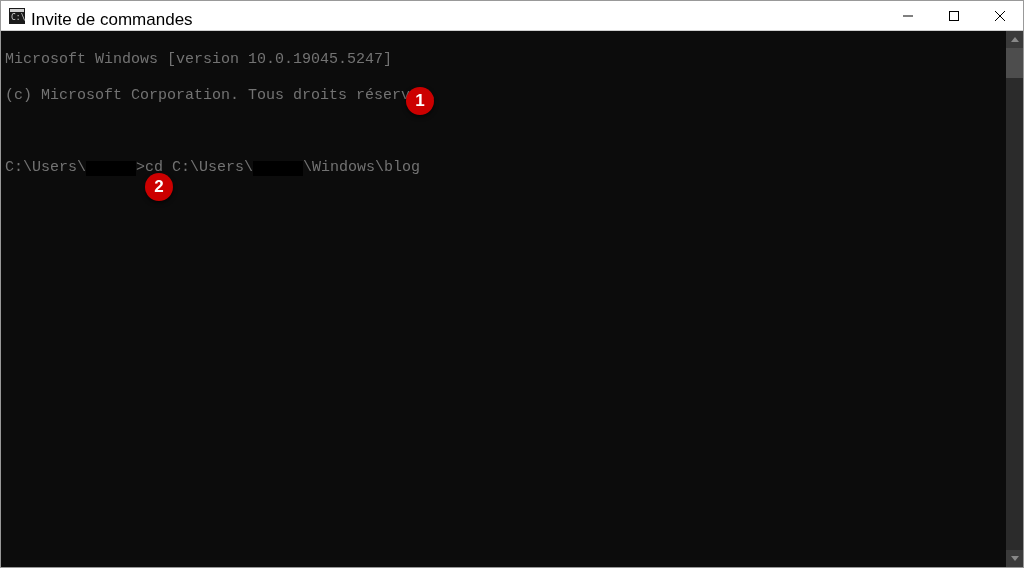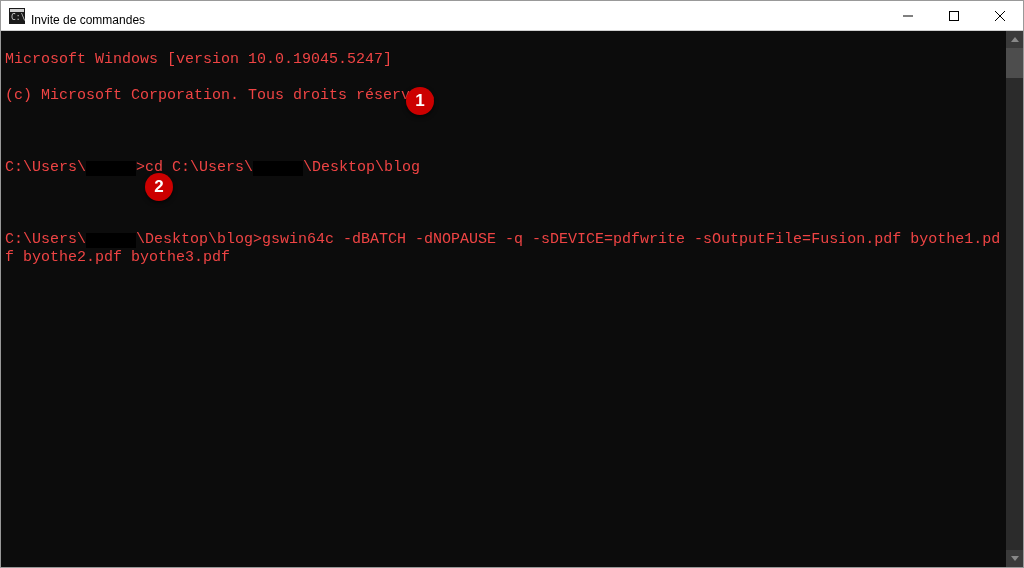--- a/index.html
+++ b/index.html
@@ -23,21 +23,21 @@
     border-bottom: 1px solid #d0d0d0;
     user-select: none;
   }
   .titlebar-icon {
     width: 16px; height: 16px;
     margin: 0 6px 0 8px;
     display: inline-flex;
     align-items: center; justify-content: center;
   }
   .titlebar-title {
-    font-size: 12px;
+    font-size: 17px;
     color: #000;
     flex: 0 0 auto;
     margin-top: 8px;
   }
   .titlebar-spacer { flex: 1 1 auto; }
   .win-btn {
     width: 46px; height: 30px;
     display: inline-flex; align-items: center; justify-content: center;
     font-size: 10px; font-family: "Segoe UI", sans-serif;
     color: #000;
@@ -50,21 +50,21 @@
     position: relative;
     background: #0c0c0c;
     overflow: hidden;
   }
   .console {
     position: absolute; inset: 0 17px 0 0;
     padding: 2px 0 0 4px;
     font-family: Consolas, "Courier New", monospace;
     font-size: 15px;
     line-height: 18px;
-    color: #ef4444;
+    color: #737373;
     white-space: pre-wrap;
     word-break: break-all;
     letter-spacing: 0px;
   }
   .scrollbar {
     position: absolute; top: 0; right: 0; bottom: 0;
     width: 17px;
     background: #2b2b2b;
     display: flex; flex-direction: column;
     align-items: stretch;
@@ -141,23 +141,22 @@
           <line x1="10" y1="0" x2="0" y2="10" stroke="#000" stroke-width="1"></line>
         </svg>
     </button>
   </div>
 
   <div class="console-wrapper">
     <div class="console">
 <div>Microsoft Windows [version 10.0.19045.5247]</div>
 <div>(c) Microsoft Corporation. Tous droits réservés.</div>
 <div class="blank-line"></div>
-<div><span>C:\Users\</span><span class="redacted" style="width:50px"></span><span>&gt;cd C:\Users\</span><span class="redacted" style="width:50px"></span><span>\Desktop\blog</span></div>
+<div><span>C:\Users\</span><span class="redacted" style="width:50px"></span><span>&gt;cd C:\Users\</span><span class="redacted" style="width:50px"></span><span>\Windows\blog</span></div>
 <div class="blank-line"></div>
-<div><span>C:\Users\</span><span class="redacted" style="width:50px"></span><span>\Desktop\blog&gt;gswin64c -dBATCH -dNOPAUSE -q -sDEVICE=pdfwrite -sOutputFile=Fusion.pdf byothe1.pdf byothe2.pdf byothe3.pdf</span></div>
 <div class="blank-line"></div>
     </div>
 
     <div class="scrollbar">
       <div class="scroll-btn">
         <svg width="8" height="5" viewBox="0 0 8 5">
             <path d="M0 5 L4 0 L8 5 Z" fill="#888"></path>
           </svg>
       </div>
       <div class="scroll-track">

